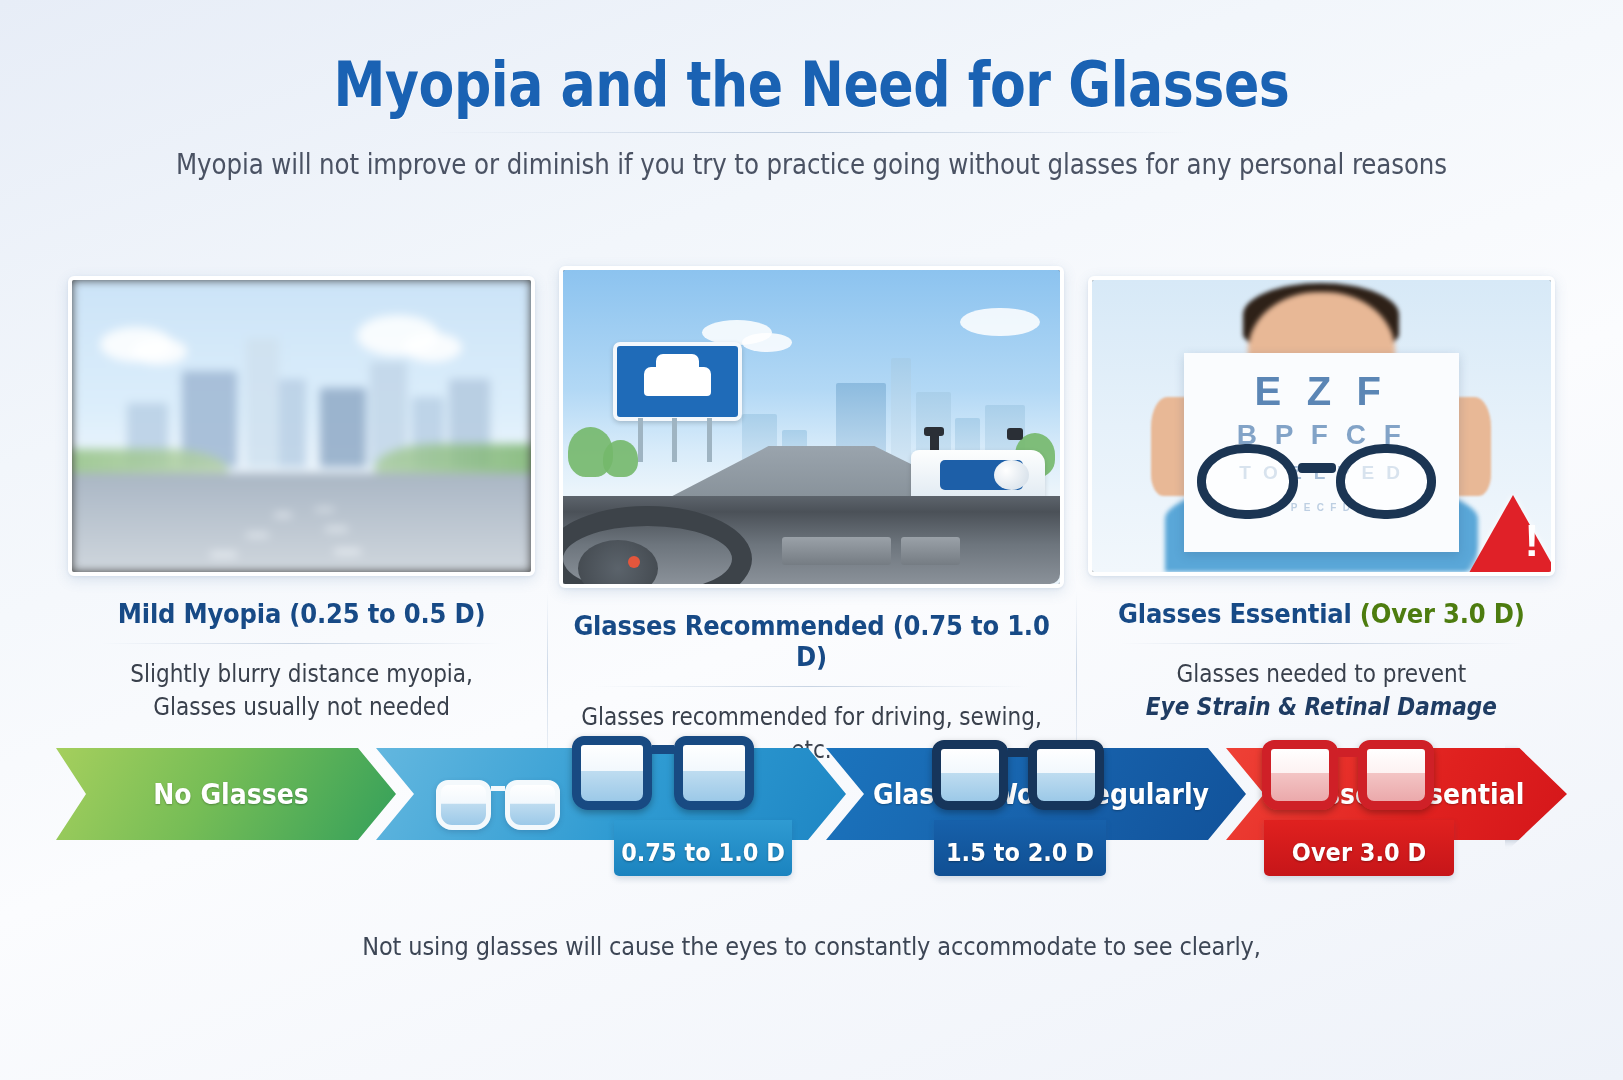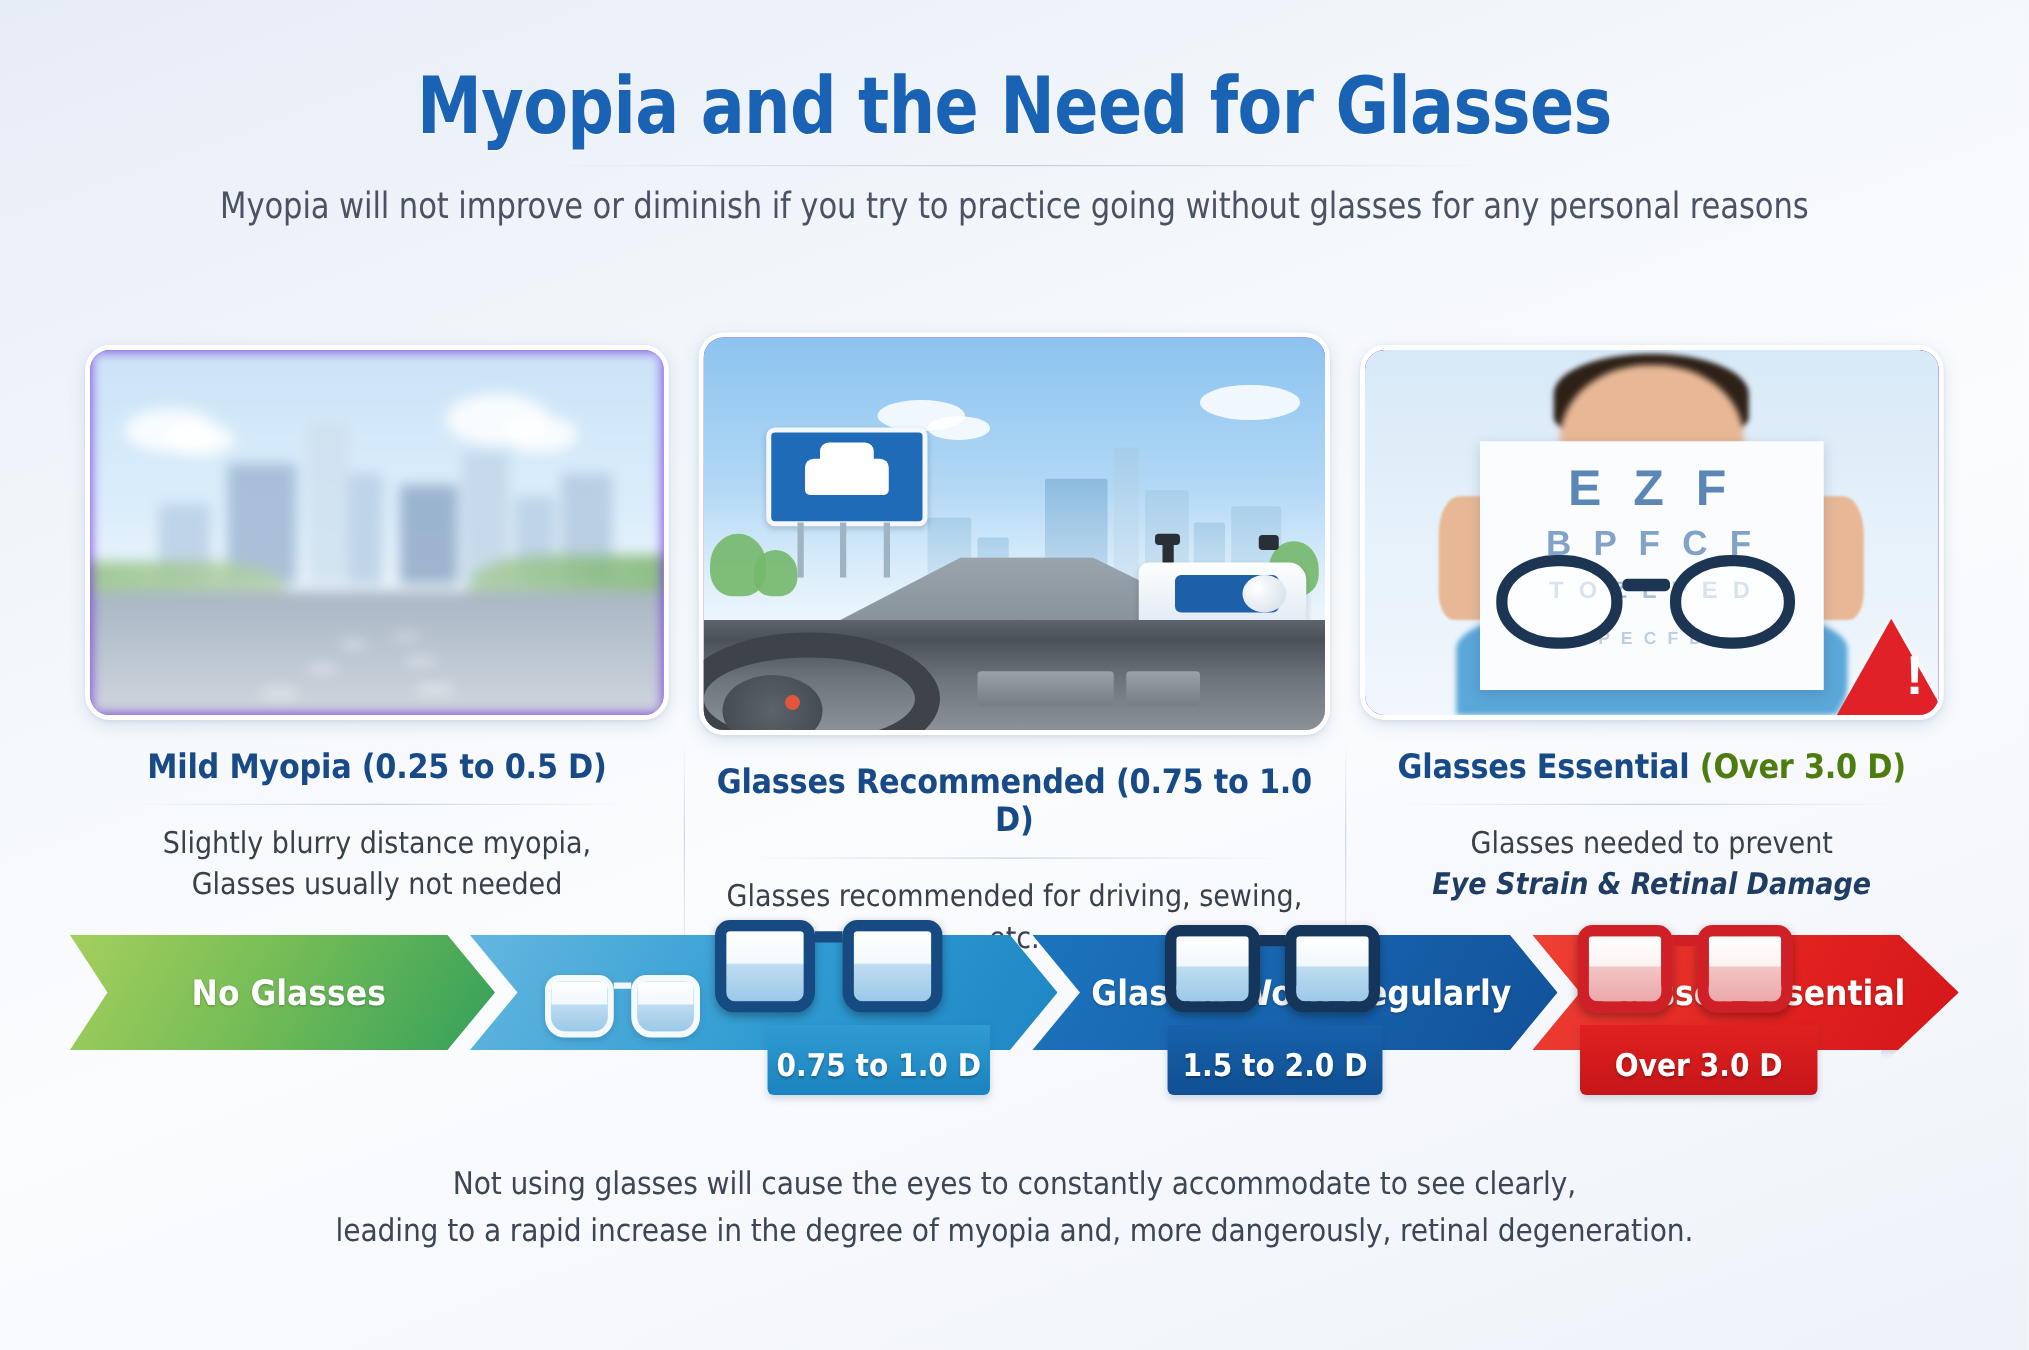--- a/index.html
+++ b/index.html
@@ -71,25 +71,25 @@
     background: linear-gradient(to bottom, rgba(150,175,205,0) 0%, rgba(150,175,205,0.45) 45%, rgba(150,175,205,0.15) 100%);
   }
 
   
   .col.mid { flex: 1.08 1 0; }
 
   .card-img {
     position: relative;
     width: 100%;
     height: 300px;
-    border-radius: 20px;
+    border-radius: 6px;
     overflow: hidden;
     border: 4px solid #ffffff;
     box-shadow: 0 4px 14px rgba(70,110,160,0.16), 0 1px 3px rgba(70,110,160,0.10);
-    background: #6d28d9;
+    background: #404040;
   }
   .col.mid .card-img { height: 322px; margin-top: -10px; }
 
   
   .scene-blur { position: absolute; inset: 0; filter: blur(5px); }
   .sky1 { position:absolute; inset:0; background: linear-gradient(to bottom,#cbe3f7 0%, #dceefb 45%, #eaf4fc 62%, #f0f4f7 100%); }
   .bldg { position:absolute; bottom:36%; background:#b9cfe4; opacity:.85; border-radius:2px 2px 0 0;}
   .grass-l { position:absolute; left:0; bottom:24%; width:34%; height:18%; background:linear-gradient(to right,#8fbf7e,#b6d2a6); border-radius:0 40% 0 0; opacity:.8;}
   .grass-r { position:absolute; right:0; bottom:24%; width:34%; height:20%; background:linear-gradient(to left,#76b168,#a9cc9b); border-radius:40% 0 0 0; opacity:.8;}
   .road1 { position:absolute; left:0; right:0; bottom:0; height:34%; background:linear-gradient(to bottom,#a9b6c4,#cfd6dd); }
@@ -363,21 +363,21 @@
       <div class="bg3"></div>
       <div class="hair3"></div>
       <div class="head3"></div>
       <div class="body3"></div>
       <div class="hand3" style="left:13%;"></div>
       <div class="hand3" style="right:13%;"></div>
       <div class="chart3">
         <div class="row3" style="top:8%;font-size:40px;">E Z F</div>
         <div class="row3" style="top:33%;font-size:28px;opacity:.75;">B P F C F</div>
         <div class="row3" style="top:55%;font-size:19px;opacity:.5;">T O Z L P E D</div>
-        <div class="row3" style="top:75%;font-size:14px;opacity:.38;">P E C F D</div>
+        <div class="row3" style="top:75%;font-size:10px;opacity:.38;">P E C F D</div>
       </div>
       <div class="glasses3">
         <div class="g3-lens" style="left:0;"></div>
         <div class="g3-lens" style="right:0;"></div>
         <div class="g3-bridge"></div>
       </div>
       <div class="warn3"></div>
       <div class="warn3-mark">!</div>
     </div>
     <div class="card-heading">
@@ -438,14 +438,13 @@
 
   <div class="gl gl-red" style="left:1206px; top:-8px; width:172px; height:70px;">
     <div class="lens" style="left:0;"></div>
     <div class="lens" style="right:0;"></div>
     <div class="bridge"></div>
   </div>
 </div>
 
 <div class="footer">
   <div>Not using glasses will cause the eyes to constantly accommodate to see clearly,</div>
-  <div>leading to a rapid increase in the degree of myopia and, more dangerously, retinal degeneration.</div>
 </div>
 
 </body></html>

